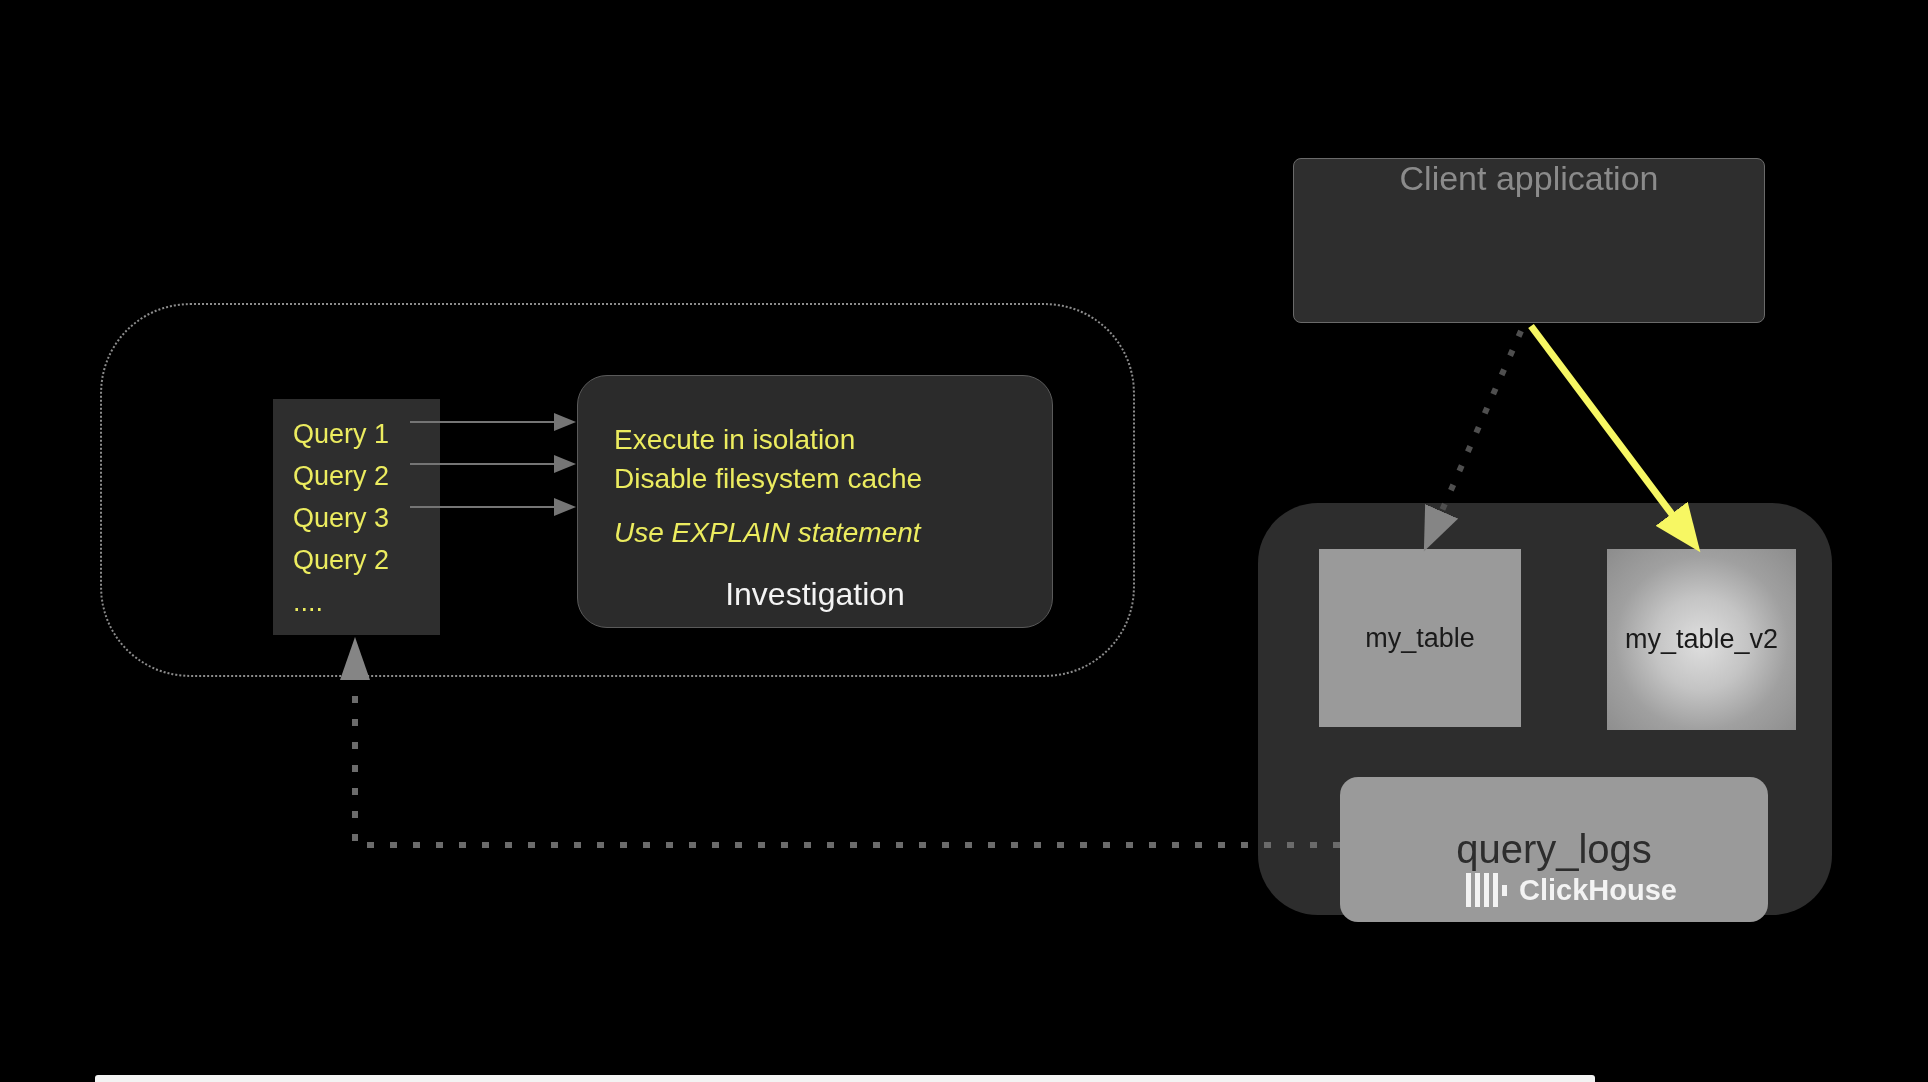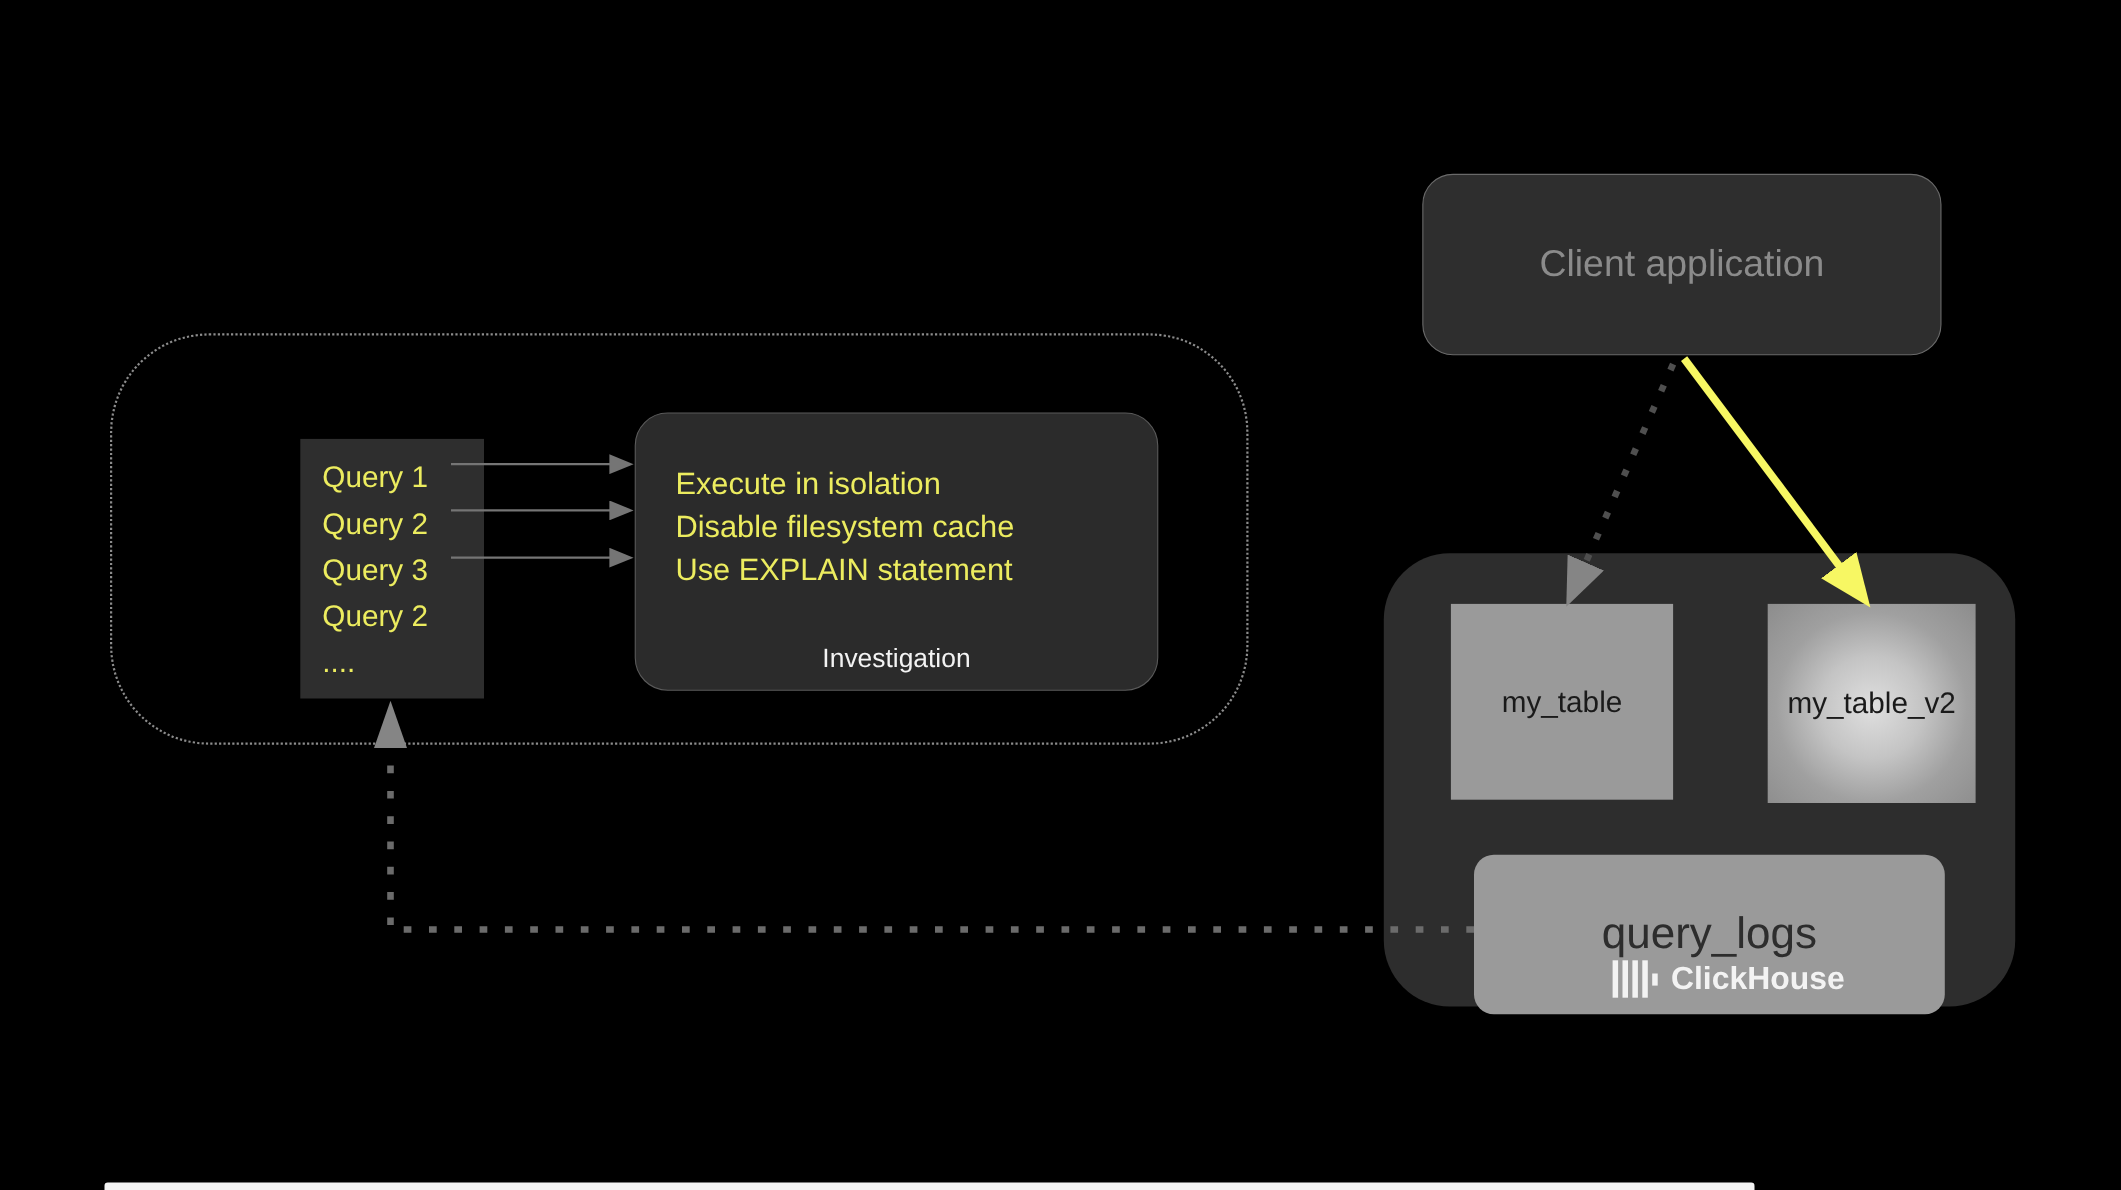--- a/index.html
+++ b/index.html
@@ -20,31 +20,31 @@
   .query-item{
     color:var(--accent-yellow,#ecec5f);font-size:27px;line-height:42px;white-space:nowrap;
   }
   .investigation-box{
     position:absolute;left:577px;top:375px;width:476px;height:253px;
     background:var(--panel-dark,#2b2b2b);border:1px solid var(--panel-border,#5a5a5a);
     border-radius:30px;box-sizing:border-box;
   }
   .inv-lines{padding:44px 0 0 36px;}
   .inv-line{color:var(--accent-yellow,#ecec5f);font-size:28px;line-height:39px;white-space:nowrap;}
-  .inv-line-gap{}
+  .inv-line-gap{margin-top:15px;font-style:italic;}
   .inv-caption{
     position:absolute;left:0;right:0;bottom:14px;text-align:center;
-    color:var(--bright-text,#efefef);font-size:24px;
+    color:var(--bright-text,#efefef);font-size:32px;
   }
   
   .client-box{
     position:absolute;left:1293px;top:158px;width:472px;height:165px;
     background:var(--panel,#2e2e2e);border:1.5px solid var(--panel-border2,#6a6a6a);
-    border-radius:28px;box-sizing:border-box;
-    display:flex;align-items:center;justify-content:center;
+    border-radius:8px;box-sizing:border-box;
+    display:flex;justify-content:center;
   }
   .client-box span{color:var(--muted-text,#8b8b8b);font-size:34px;}
   
   .ch-container{
     position:absolute;left:1258px;top:503px;width:574px;height:412px;
     background:var(--panel-dark2,#2d2d2d);border-radius:60px;
   }
   .table-node{
     position:absolute;display:flex;align-items:center;justify-content:center;
     color:var(--dark-text,#1a1a1a);font-size:27px;

